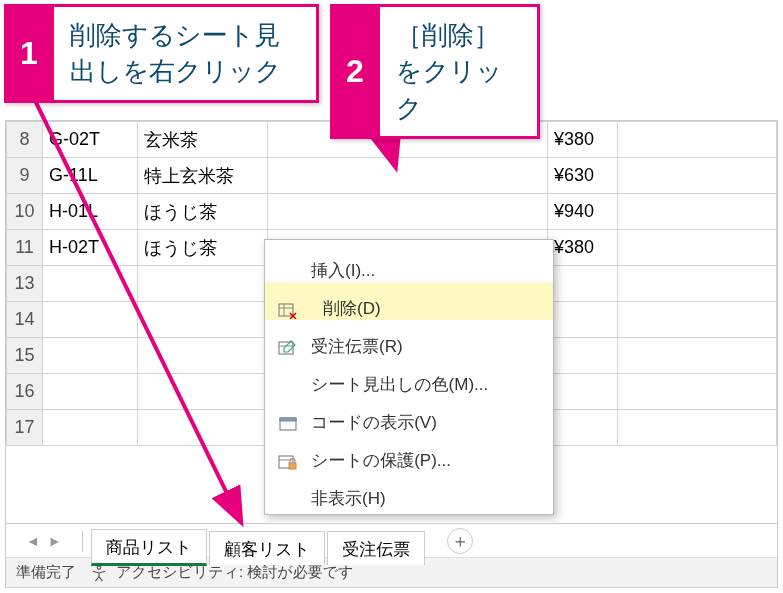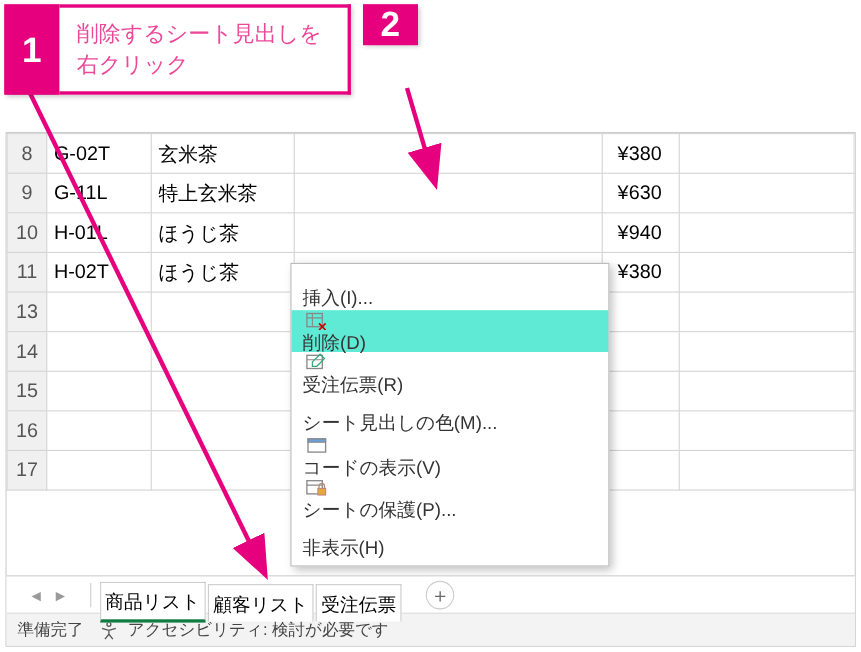--- a/index.html
+++ b/index.html
@@ -1,73 +1,74 @@
 <!DOCTYPE html>
 <html><head>
 <meta charset="utf-8">
 <style>
 * { box-sizing: border-box; margin: 0; padding: 0; }
 body { font-family: "Meiryo", "Yu Gothic", sans-serif; width: 783px; height: 593px; background: #fff; position: relative; overflow: hidden; }
 
 
 .callout { position: absolute; background: #e6007e; color: #fff; display: flex; align-items: stretch; z-index: 100; box-shadow: 2px 2px 4px rgba(0,0,0,0.2); }
 .callout-num { background: #e6007e; color: #fff; font-size: 32px; font-weight: bold; display: flex; align-items: center; justify-content: center; padding: 0 16px; border-right: none; }
-.callout-text { background: #fff; color: #ec4899; font-size: 20px; padding: 10px 16px; line-height: 1.4; border: 3px solid #e6007e; border-left: none; }
+.callout-text { background: #fff; color: #0c4a6e; font-size: 26px; padding: 10px 16px; line-height: 1.4; border: 3px solid #e6007e; border-left: none; }
 
 .callout-1 { top: 4px; left: 4px; }
 .callout-1 .callout-text { width: 265px; }
 .callout-2 { top: 4px; left: 330px; }
 .callout-2 .callout-text { width: 160px; }
 
 
 .arrow-line { position: absolute; z-index: 90; }
 .arrow-line svg { overflow: visible; }
 
 
 .sheet-area { position: absolute; top: 120px; left: 5px; right: 5px; bottom: 5px; background: #fff; border: 1px solid #ccc; display: flex; flex-direction: column; }
 
 .grid { flex: 1; overflow: hidden; position: relative; }
 table { border-collapse: collapse; width: 100%; }
 td, th { border: 1px solid #d4d4d4; height: 36px; padding: 0 6px; font-size: 18px; text-align: left; background: #fff; }
 .row-header { width: 36px; text-align: center; background: #f0f0f0; color: #555; font-weight: normal; }
 .col-b { width: 95px; }
 .col-c { width: 130px; }
-.price-cell { text-align: center; padding-right: 8px; }
+.price-cell { text-align: left; padding-right: 8px; }
 
 
 .context-menu { position: absolute; top: 118px; left: 258px; width: 290px; background: #fff; border: 1px solid #bbb; box-shadow: 3px 3px 8px rgba(0,0,0,0.25); z-index: 80; padding: 4px 0; }
-.menu-item { display: flex; align-items: flex-start; height: 38px; padding: 0 12px 0 10px; font-size: 17px; color: #333; cursor: default; flex-direction: column; }
-.menu-item.highlighted { background: #5eead4; }
+.menu-item { display: flex; align-items: flex-end; height: 38px; padding: 0 12px 0 10px; font-size: 17px; color: #333; cursor: default; }
+.menu-item.highlighted { background: #fef9c3; gap: 12px; }
 .menu-icon { width: 26px; height: 20px; margin-right: 10px; display: flex; align-items: center; justify-content: center; }
 .menu-icon svg { width: 20px; height: 18px; }
 .menu-label { flex: 1; }
 .menu-arrow { color: #666; }
 
 
 .tab-bar { height: 34px; background: #fff; border-top: 1px solid #ccc; display: flex; align-items: center; padding: 0 8px; gap: 2px; }
 .tab-nav { display: flex; gap: 8px; color: #999; font-size: 14px; padding: 0 12px; }
 .tab-divider { width: 1px; height: 22px; background: #ccc; margin: 0 6px; }
-.sheet-tab { padding: 6px 4px 4px; font-size: 17px; border: 1px solid #ccc; border-bottom: none; background: #fff; cursor: pointer; position: relative; top: 1px; margin-top: 12px; }
+.sheet-tab { padding: 6px 14px 4px; font-size: 17px; border: 1px solid #ccc; border-bottom: none; background: #fff; cursor: pointer; position: relative; top: 1px; margin-top: 12px; }
 .sheet-tab.active { border-bottom: 3px solid #107c41; background: #fff; font-weight: 500; }
 .new-sheet { width: 26px; height: 26px; border: 1px solid #ccc; border-radius: 50%; display: flex; align-items: center; justify-content: center; margin-left: 20px; color: #666; font-size: 18px; }
 
 
 .status-bar { height: 30px; background: #f3f3f3; display: flex; align-items: center; padding: 0 10px; font-size: 15px; color: #444; gap: 14px; border-top: 1px solid #ddd; }
 .status-icon svg { width: 18px; height: 18px; vertical-align: middle; margin-right: 4px; }
 </style>
 </head>
 <body>
 
 <div class="callout callout-1">
   <div class="callout-num">1</div>
   <div class="callout-text">削除するシート見出しを右クリック</div>
 </div>
 
 <div class="callout callout-2">
   <div class="callout-num">2</div>
+  <div class="callout-text">［削除］をクリック</div>
 </div>
 
 <div class="arrow-line" style="top:80px; left:20px; width:240px; height:460px;">
 <svg width="240" height="460">
   <defs>
         <marker id="ah1" markerWidth="12" markerHeight="12" refX="8" refY="4" orient="auto">
           <path d="M0,0 L10,4 L0,8 Z" fill="#e6007e"></path>
         </marker>
       </defs>
   <line x1="5" y1="0" x2="220" y2="440" stroke="#e6007e" stroke-width="4" marker-end="url(#ah1)"></line>

